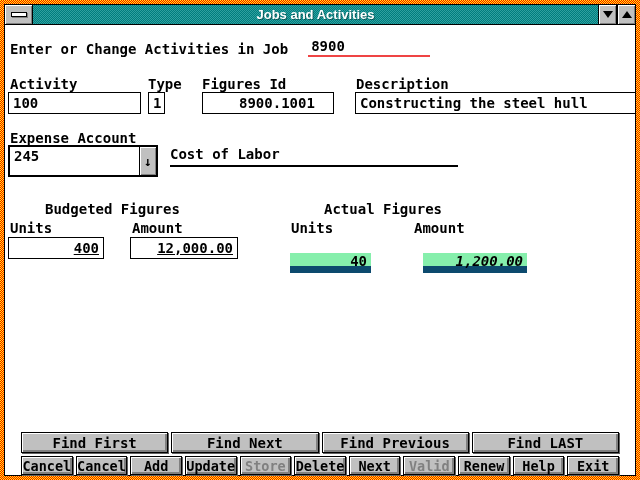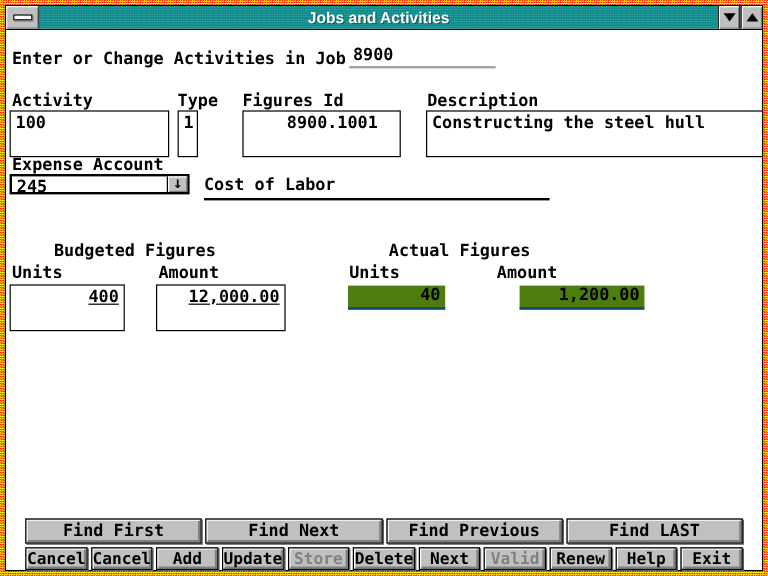--- a/index.html
+++ b/index.html
@@ -44,36 +44,36 @@
   .btn-sep { width:1px; background:#000; }
   .tri-down { width:0; height:0; border-left:5px solid transparent; border-right:5px solid transparent; border-top:7px solid #000; }
   .tri-up   { width:0; height:0; border-left:5px solid transparent; border-right:5px solid transparent; border-bottom:7px solid #000; }
 
   
   .client { position:relative; flex:1; background:#fff; font-weight:bold; font-size:14px; color:#000; }
   .abs { position:absolute; white-space:nowrap; }
 
   .heading-row { left:5px; top:13px; }
   .job-underline {
-    display:inline-block; width:122px; border-bottom:2px solid #a3a3a3;
-    padding:0 0 1px 3px; vertical-align:bottom; margin-left:3px;
+    display:inline-block; width:122px; border-bottom:2px solid #ef4444;
+    padding:0 0 1px 3px; vertical-align:bottom; margin-left:20px;
   }
 
   .fbox {
-    border:1px solid #000; height:39px; line-height:20px;
+    border:1px solid #000; height:22px; line-height:20px;
     padding-left:4px; background:#fff; overflow:hidden;
   }
   .num { text-align:right; padding-right:4px; padding-left:0;text-decoration:underline; }
 
   .uline-val {
-    border-bottom:2px solid #0c4a6e; height:20px; line-height:17px;
-    text-align:right; padding-right:4px; background:#4d7c0f;
+    border-bottom:7px solid #0c4a6e; height:20px; line-height:17px;
+    text-align:right; padding-right:4px; background:#86efac;margin-top:15px;
   }
 
-  .combo { left:3px; top:120px; width:150px; height:17px; border:2px solid #000; background:#fff; line-height:19px; padding-left:4px; }
+  .combo { left:3px; top:120px; width:150px; height:32px; border:2px solid #000; background:#fff; line-height:19px; padding-left:4px; }
   .combo-arrow {
     position:absolute; top:0; right:0; bottom:0; width:17px;
     background:#c0c0c0; border-left:1px solid #000;
     display:flex; align-items:center; justify-content:center;
     font-size:13px; box-shadow: inset 1px 1px 0 #fff, inset -1px -1px 0 #808080;
   }
   .cost-label { left:165px; top:121px; width:288px; border-bottom:2px solid #000; padding-bottom:3px; }
 
   
   .btn-row { position:absolute; left:0; right:0; display:flex; gap:3px; padding:0 16px; }
@@ -135,21 +135,21 @@
     <div class="abs" style="left:319px; top:176px;">Actual Figures</div>
 
     <div class="abs" style="left:5px;   top:195px;">Units</div>
     <div class="abs" style="left:127px; top:195px;">Amount</div>
     <div class="abs" style="left:286px; top:195px;">Units</div>
     <div class="abs" style="left:409px; top:195px;">Amount</div>
 
     <div class="abs fbox num" style="left:3px;   top:212px; width:96px;">400</div>
     <div class="abs fbox num" style="left:125px; top:212px; width:108px;">12,000.00</div>
     <div class="abs uline-val" style="left:285px; top:213px; width:81px;">40</div>
-    <div class="abs uline-val" style="left:428px; top:213px; width:104px;">1,200.00</div>
+    <div class="abs uline-val" style="left:418px; top:213px; width:104px;font-style:italic;">1,200.00</div>
 
     <div class="btn-row find-row">
       <div class="push-btn">Find First</div>
       <div class="push-btn">Find Next</div>
       <div class="push-btn">Find Previous</div>
       <div class="push-btn">Find LAST</div>
     </div>
 
     <div class="btn-row action-row">
       <div class="push-btn">Cancel</div>

